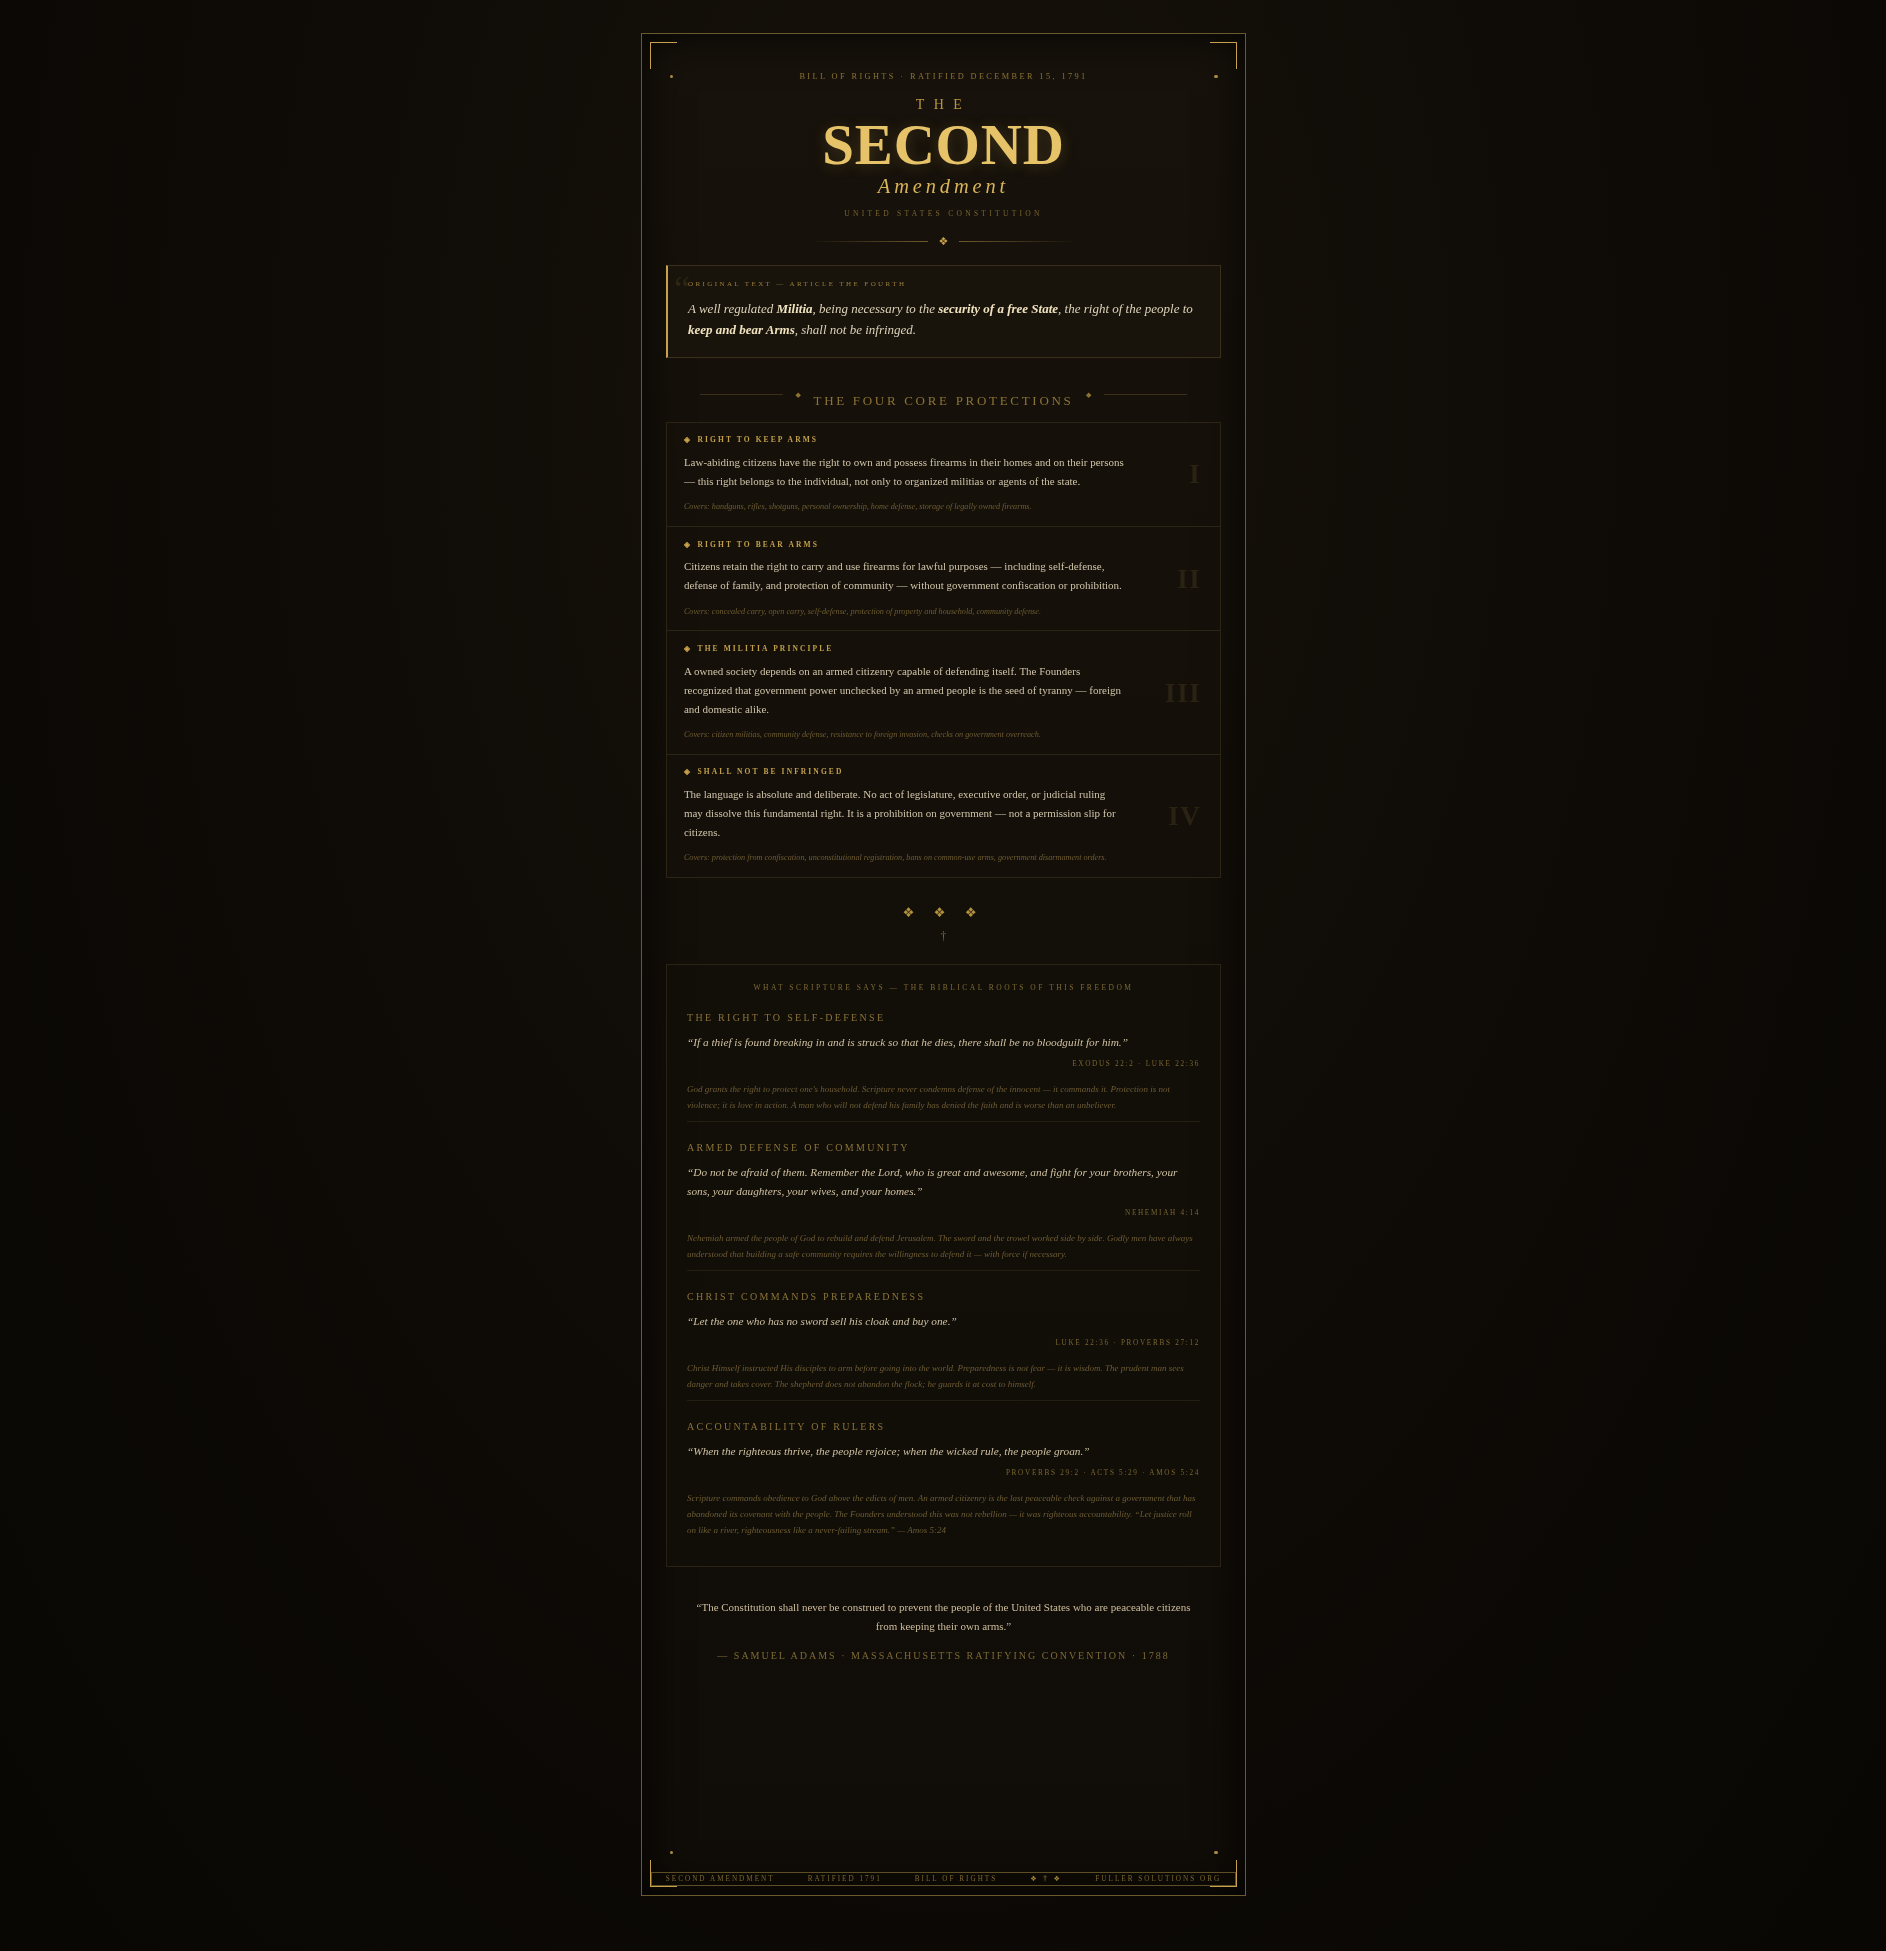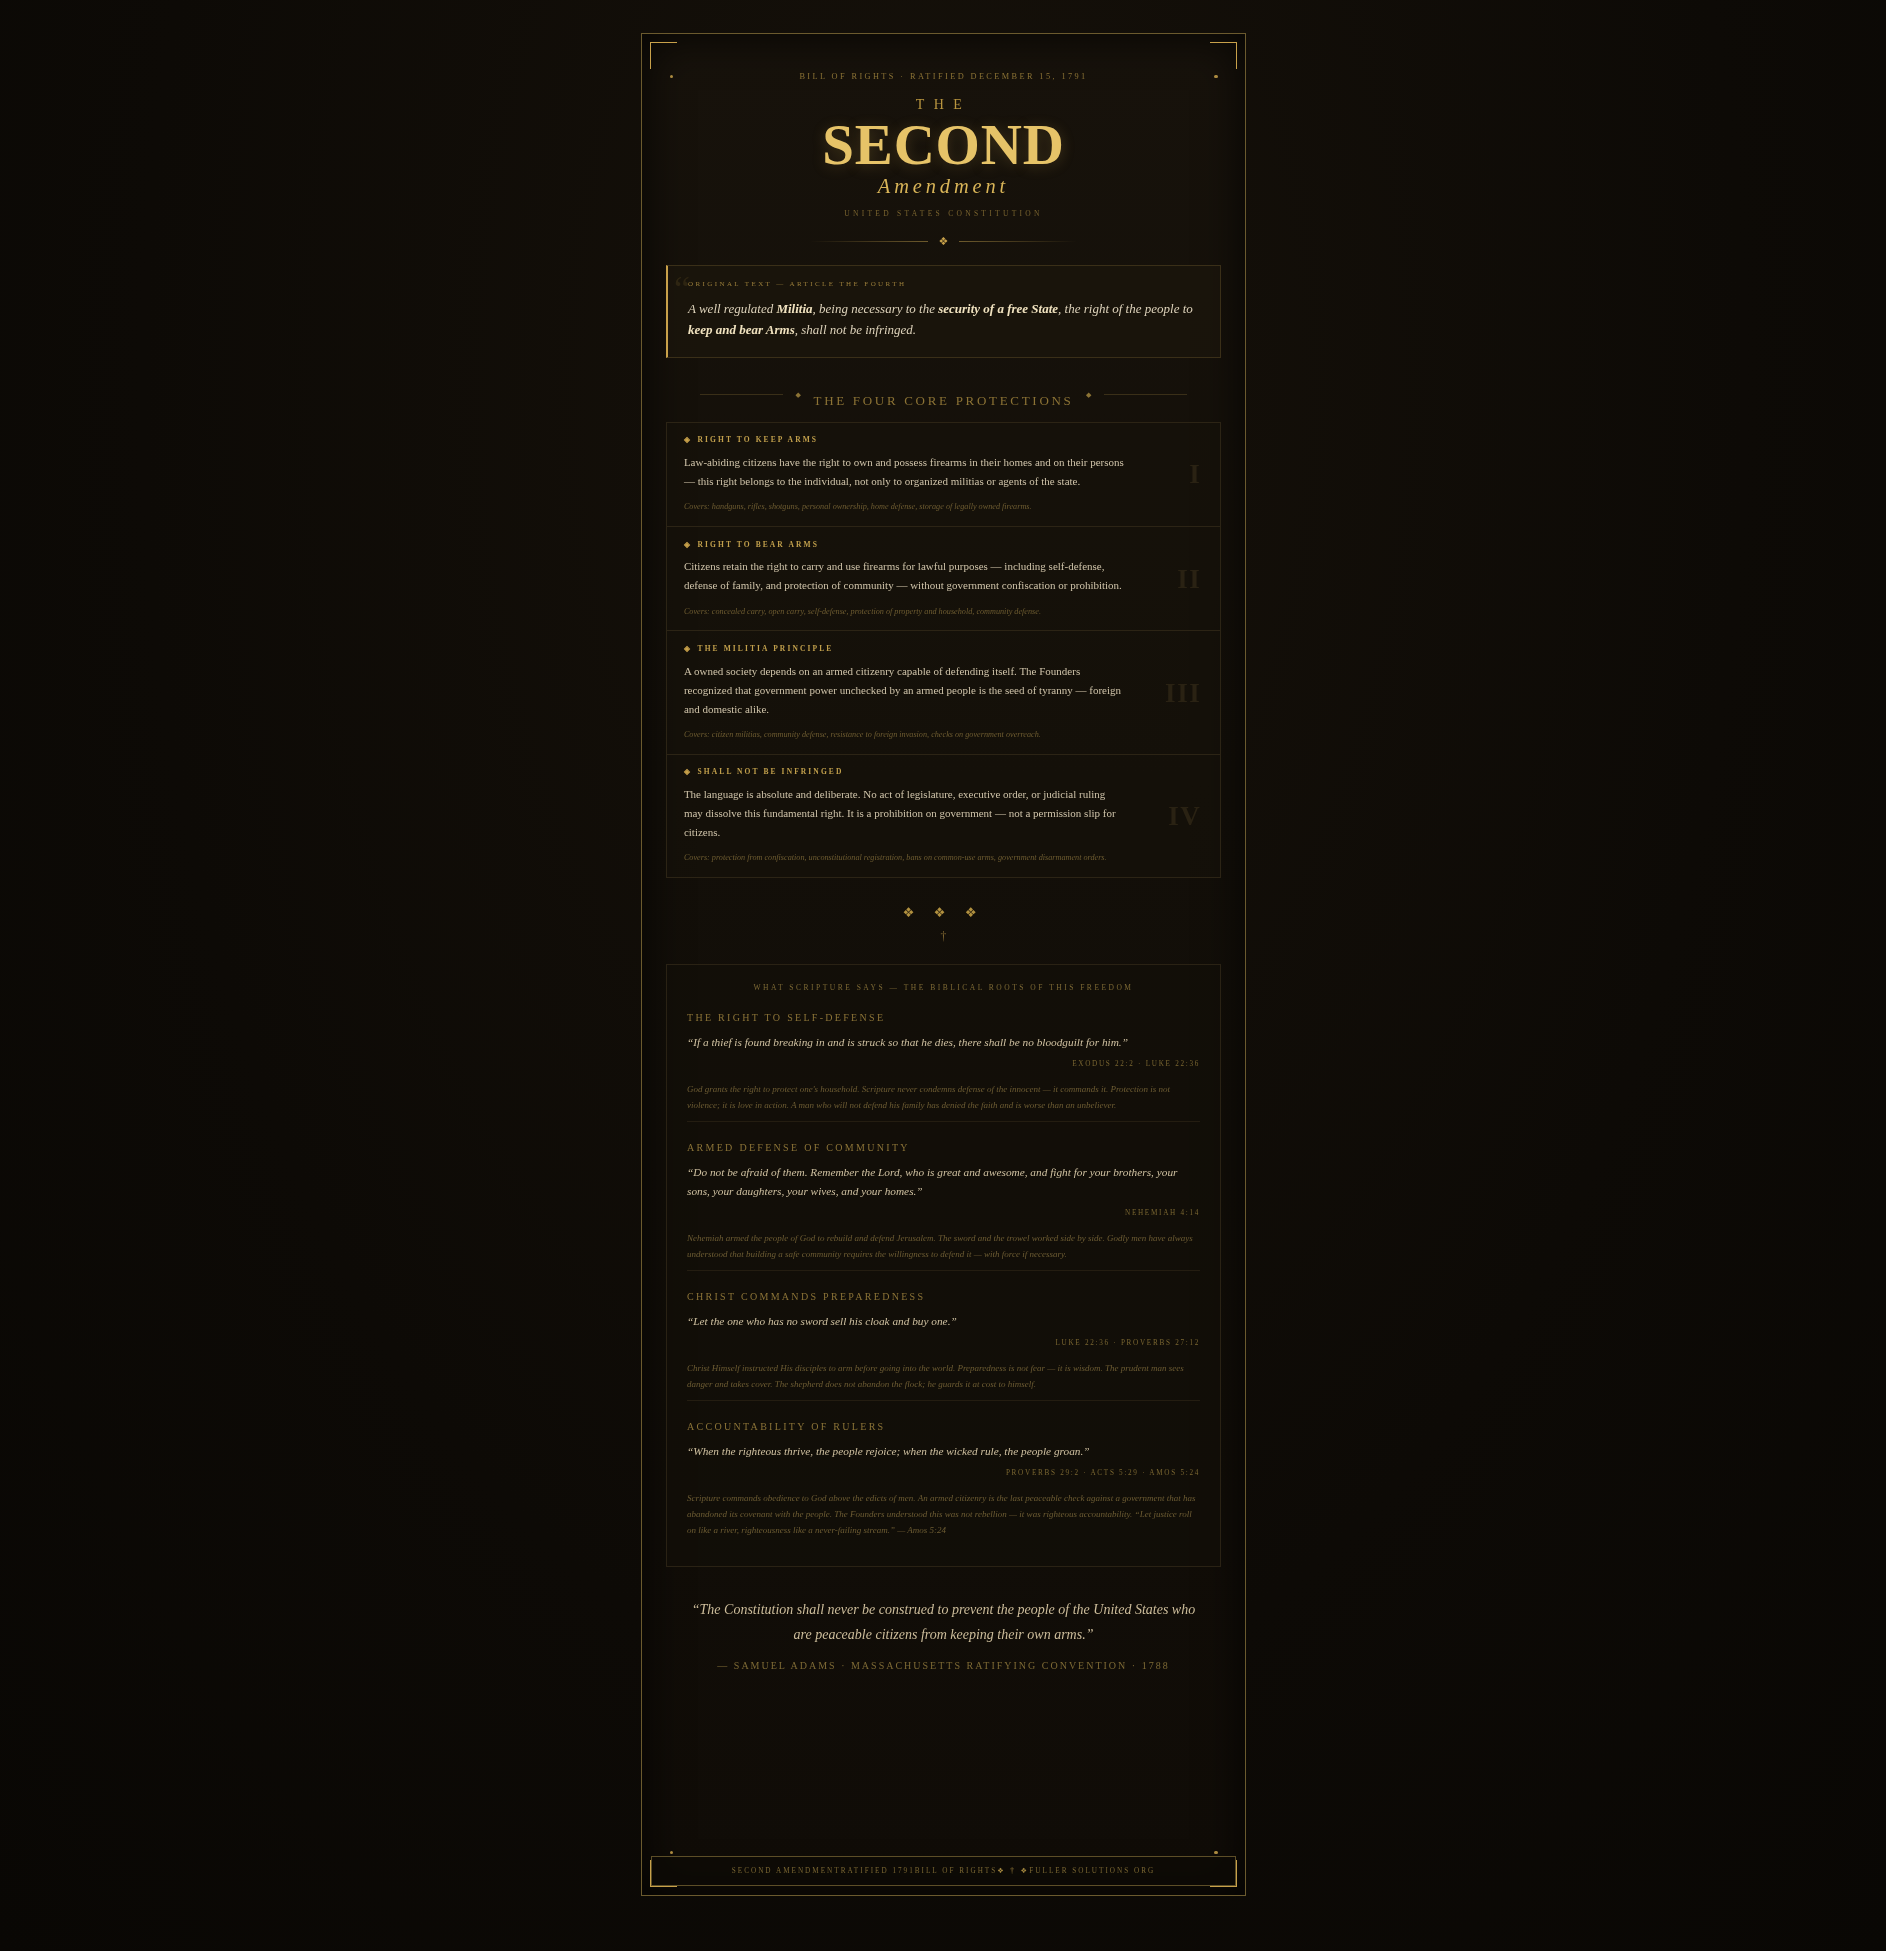--- a/index.html
+++ b/index.html
@@ -168,32 +168,32 @@
   }
   .p-note {
     margin-top: 12.6px; font-size: 9px; line-height: 1.78;
     font-style: italic; color: #6d5c33;
   }
 
   .closing {
     margin: 31px 47px 0; text-align: center;
   }
   .closing-quote {
-    font-size: 14px; line-height: 1.78; font-style: italic; color: #cdbd9b;
+    font-size: 11px; line-height: 1.78; color: #cdbd9b;
   }
   .closing-attr {
     margin-top: 12.6px; font-size: 10px; letter-spacing: 2px;
     color: #7e6a35; text-transform: uppercase;
   }
 
   .footer {
     position: absolute; left: 9.4px; right: 9.4px; bottom: 9.4px;
-    height: 30px;
+    height: 14px;
     border: 0.8px solid #5d4e27;
-    display: flex; align-items: center; justify-content: center; 
+    display: flex; align-items: center; justify-content: center; gap: 33px;
     background: rgba(13,10,6,.7);
   }
   .footer span {
     font-size: 7.2px; letter-spacing: 2px; color: #7c6833; text-transform: uppercase;
   }
   .footer .sep { color: #a5883f; letter-spacing: 2.4px; }
 </style>
 </head>
 <body>
 

